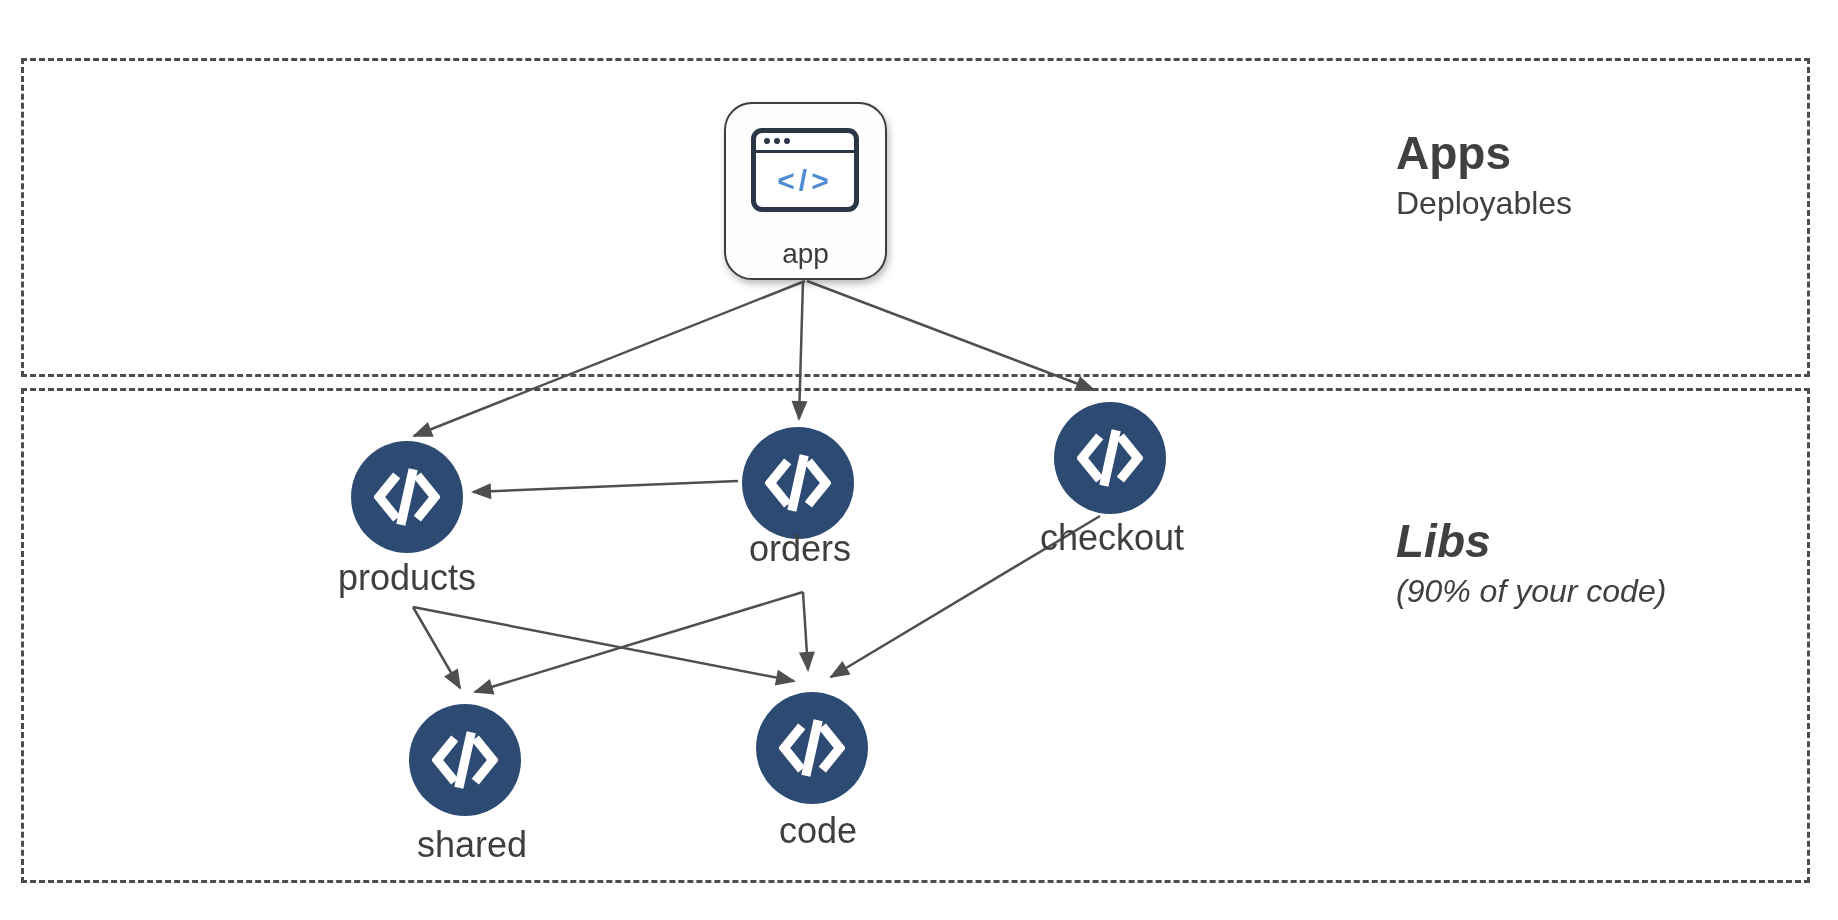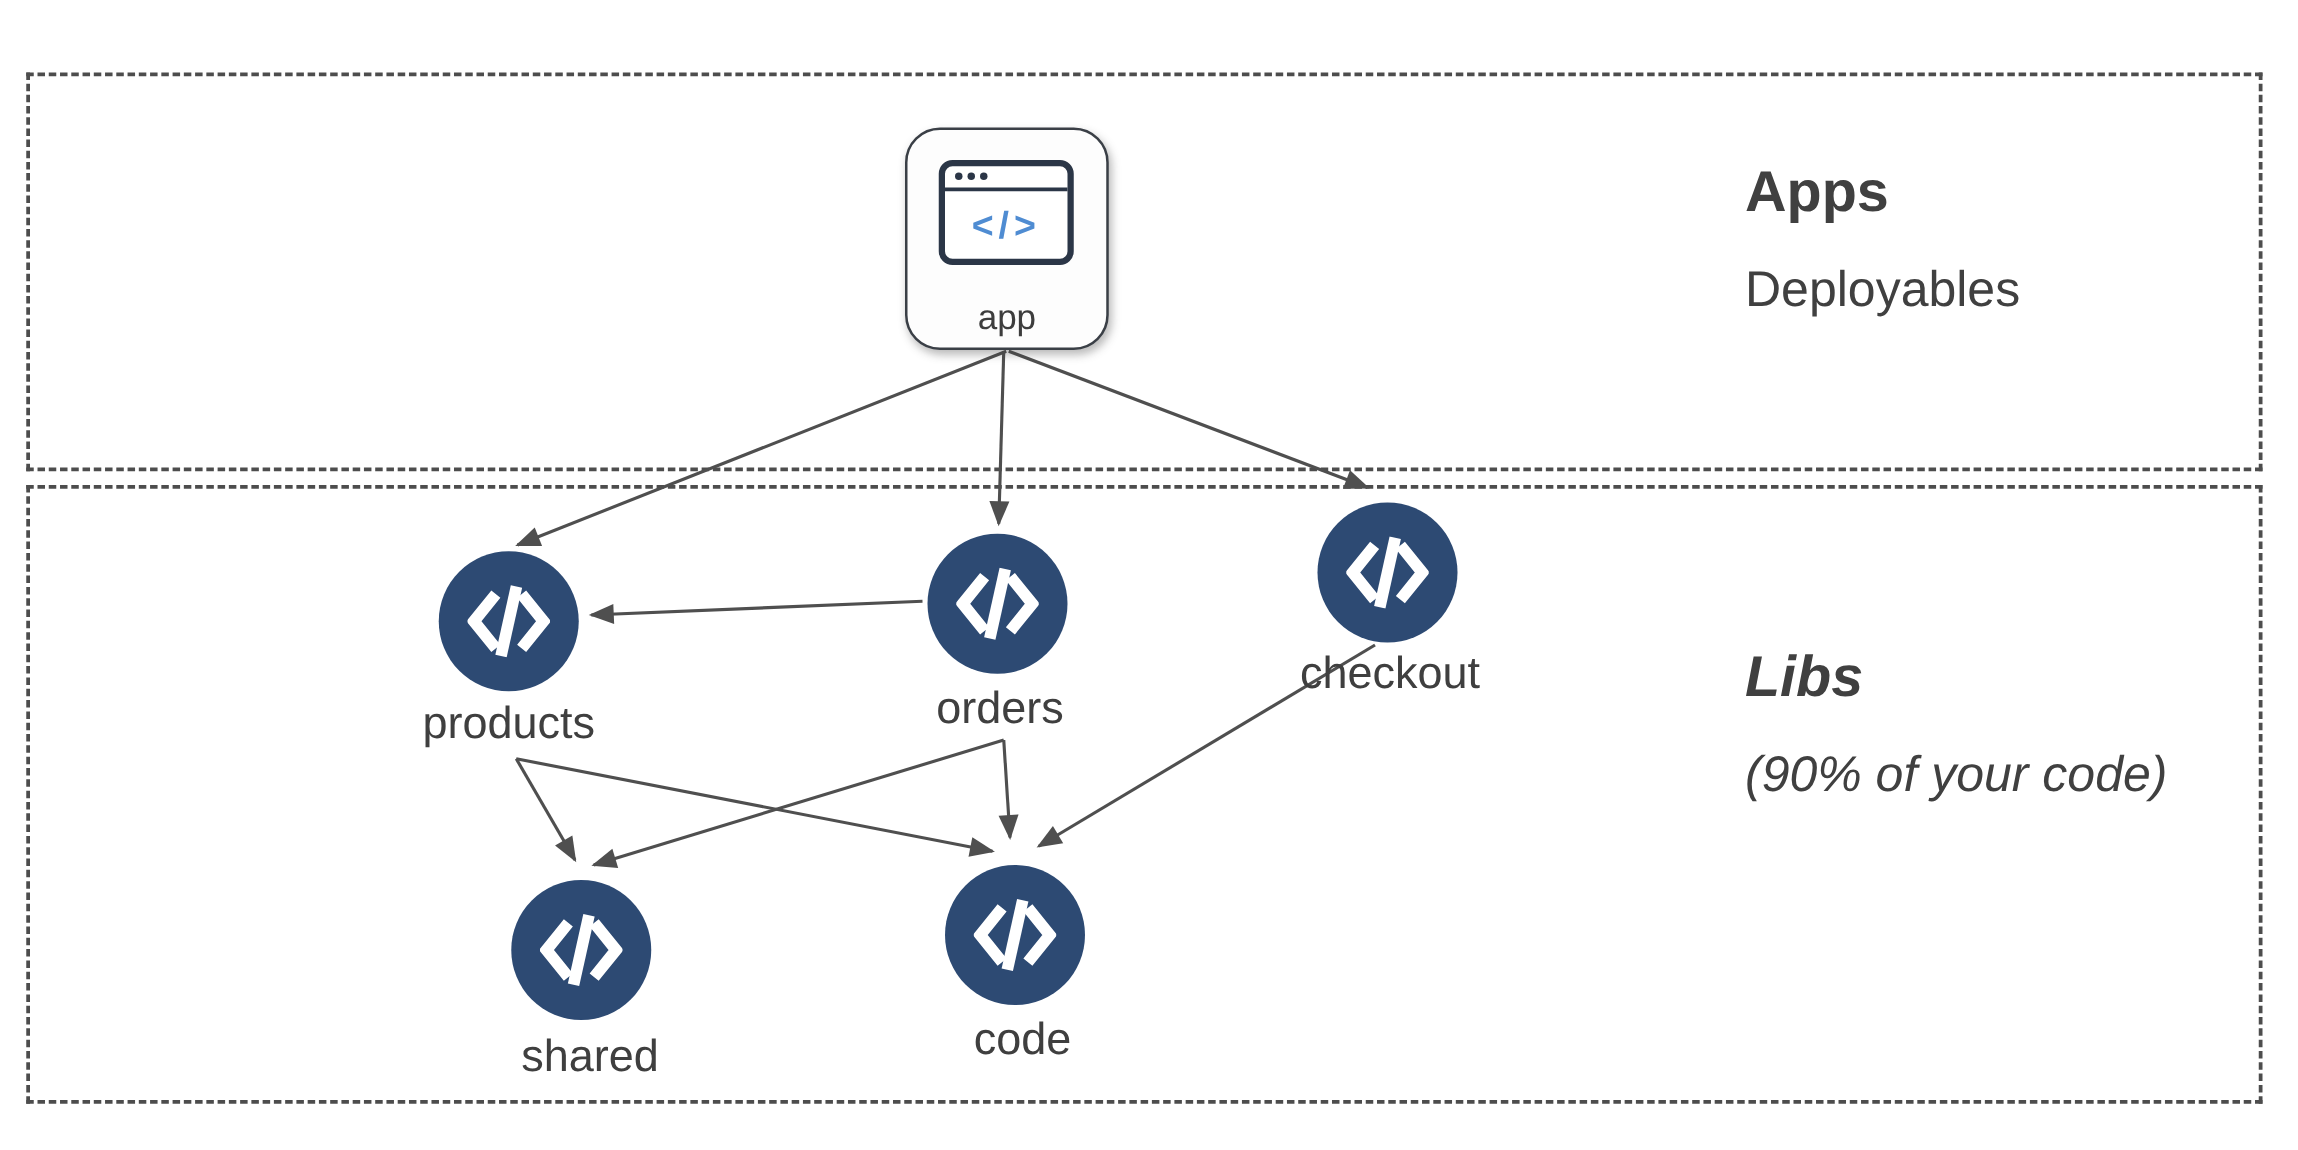--- a/index.html
+++ b/index.html
@@ -14,21 +14,21 @@
     position:absolute;
     border:3px dashed #4d4d4d;
     box-sizing:border-box;
     background:transparent;
   }
   .zone-apps{left:21px;top:58px;width:1789px;height:319px;}
   .zone-libs{left:21px;top:388px;width:1789px;height:495px;}
 
   .section-label{position:absolute;color:#404040;}
   .section-label .title{font-size:46px;font-weight:bold;line-height:54px;}
-  .section-label .subtitle{font-size:40px;font-weight:normal;line-height:46px;margin-top:29px;}
+  .section-label .subtitle{font-size:32px;font-weight:normal;line-height:46px;}
   .label-apps{left:1396px;top:126px;}
   .label-libs{left:1396px;top:514px;font-style:italic;}
 
   
   .edges{position:absolute;left:0;top:0;width:1838px;height:920px;}
 
   
   .app-card{
     position:absolute;left:724px;top:102px;width:163px;height:178px;
     background:#fdfdfd;border:2.5px solid #3a3f46;border-radius:28px;
@@ -55,21 +55,21 @@
   
   .lib-node{
     position:absolute;width:112px;height:112px;border-radius:50%;
     background:#2d4a73;display:flex;align-items:center;justify-content:center;
   }
   .node-label{
     position:absolute;transform:translateX(-50%);
     font-size:36px;color:#3f3f3f;white-space:nowrap;
   }
   .n-products{left:351px;top:441px;} .t-products{left:407px;top:557px;}
-  .n-orders{left:742px;top:427px;}   .t-orders{left:800px;top:545px;text-align:right;}
+  .n-orders{left:742px;top:427px;}   .t-orders{left:800px;top:528px;text-align:right;}
   .n-checkout{left:1054px;top:402px;}.t-checkout{left:1112px;top:517px;}
   .n-shared{left:409px;top:704px;}   .t-shared{left:472px;top:824px;}
   .n-core{left:756px;top:692px;}     .t-core{left:818px;top:810px;}
 </style>
 </head>
 <body>
 
 <div class="canvas">
 
   <div class="zone zone-apps"></div>

